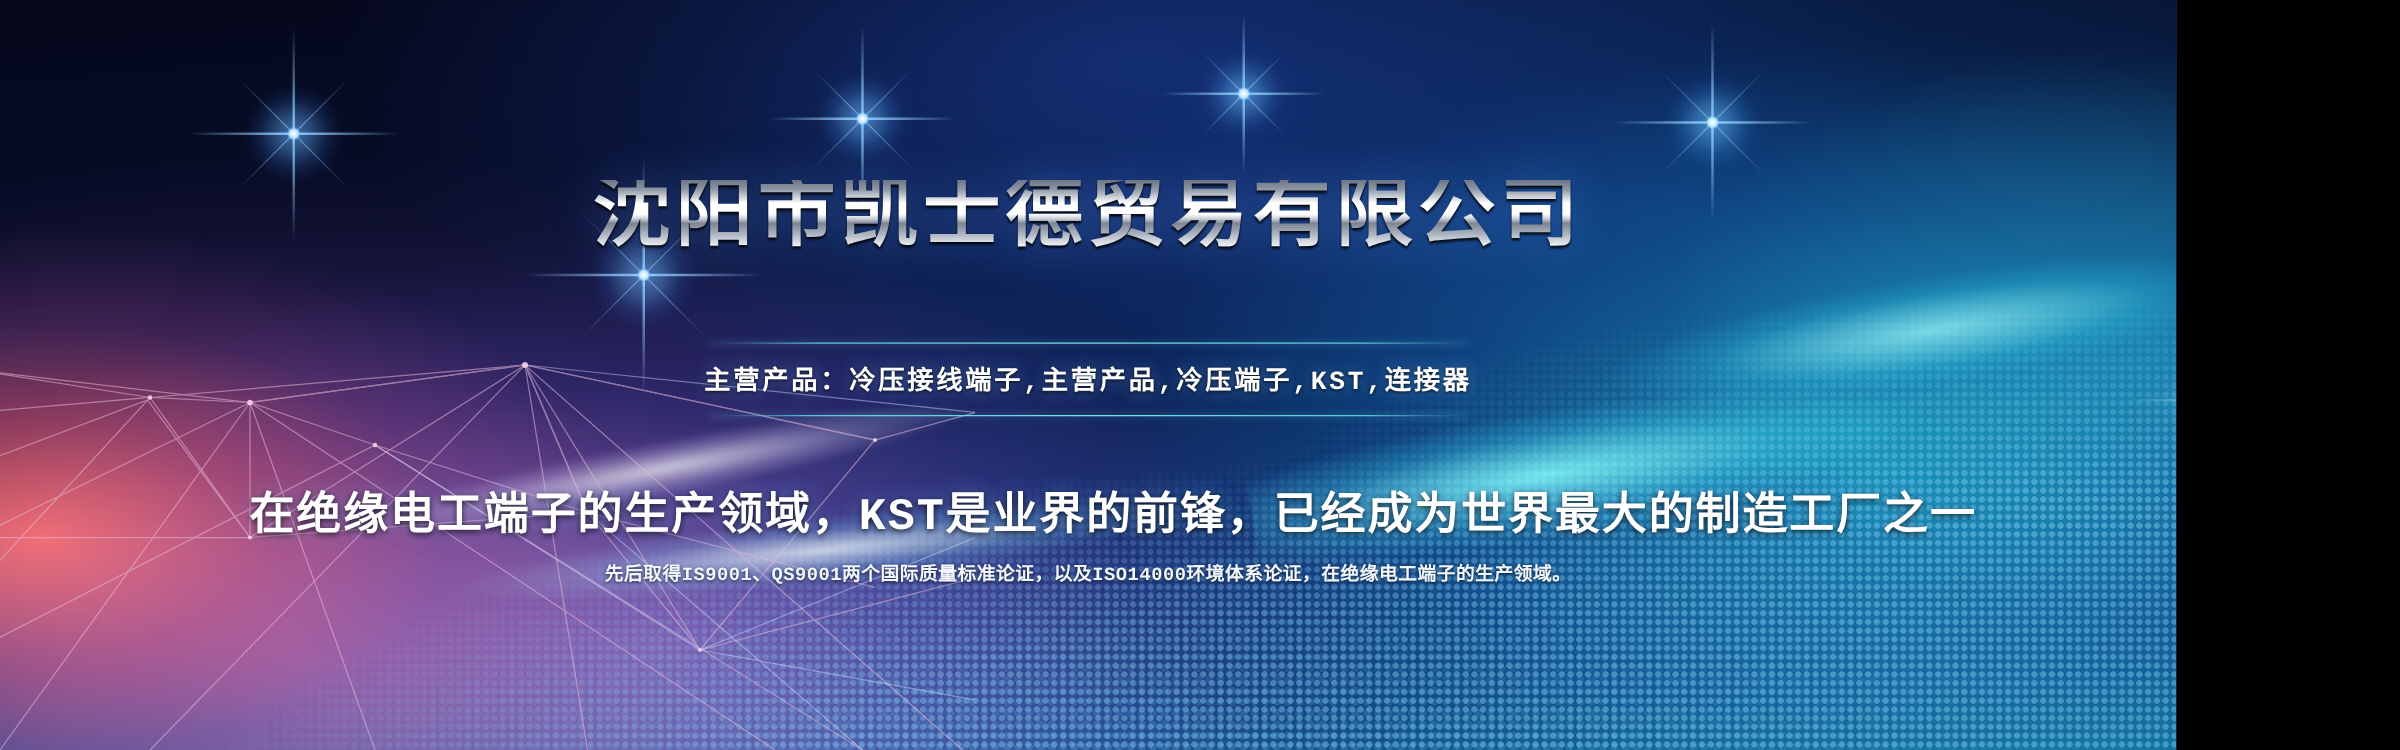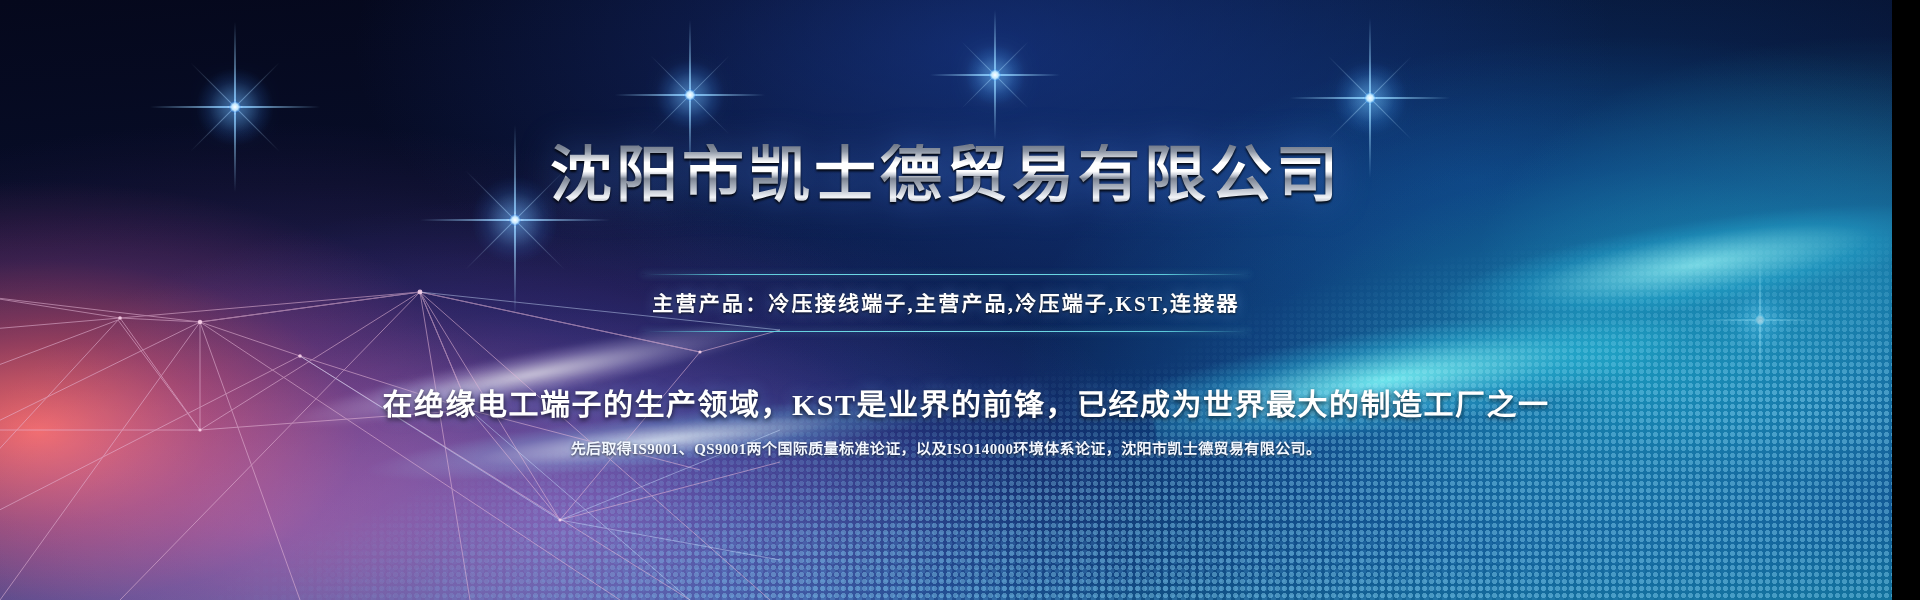--- a/index.html
+++ b/index.html
@@ -1,21 +1,21 @@
 <!DOCTYPE html>
 <html lang="zh-CN"><head>
 <meta charset="utf-8">
 <title>Banner</title>
 <style>
   html,body{margin:0;padding:0;background:#000;}
   #stage{
     position:relative;
-    width:1892px;height:600px;
+    width:1741px;height:600px;
     overflow:hidden;
-    font-family:Liberation Serif, serif;
+    font-family:Liberation Mono, monospace;
     background:#8b5cf6;
     user-select:none;
   }
 
   
   .layer{position:absolute;inset:0;pointer-events:none;}
 
   
   .bg-base{
     background:
@@ -171,21 +171,21 @@
     font-size:21px;
     font-weight:bold;
     letter-spacing:2.2px;
     color:#ffffff;
     text-shadow:0 1px 3px rgba(0,0,0,.8), 0 0 14px rgba(120,190,255,.45);
     white-space:nowrap;
   }
 
   .tagline{
     margin-top:48px;
-    font-size:30px;
+    font-size:36px;
     font-weight:bold;
     letter-spacing:1.5px;
     color:#ffffff;
     text-shadow:0 2px 5px rgba(0,0,0,.75), 0 0 16px rgba(110,180,255,.4);
     white-space:nowrap;
     margin-left:40px;
   }
 
   .subnote{
     margin-top:13px;
@@ -297,16 +297,16 @@
     <h1 class="title">沈阳市凯士德贸易有限公司</h1>
 
     <div class="rule top"></div>
 
     <div class="products">主营产品：冷压接线端子,主营产品,冷压端子,KST,连接器</div>
 
     <div class="rule bot"></div>
 
     <div class="tagline">在绝缘电工端子的生产领域，KST是业界的前锋，已经成为世界最大的制造工厂之一</div>
 
-    <div class="subnote">先后取得IS9001、QS9001两个国际质量标准论证，以及ISO14000环境体系论证，沈阳市凯士德贸易有限公司。</div>
+    <div class="subnote">先后取得IS9001、QS9001两个国际质量标准论证，以及ISO14000环境体系论证，在绝缘电工端子的生产领域。</div>
   </div>
 
 </div>
 
 </body></html>

